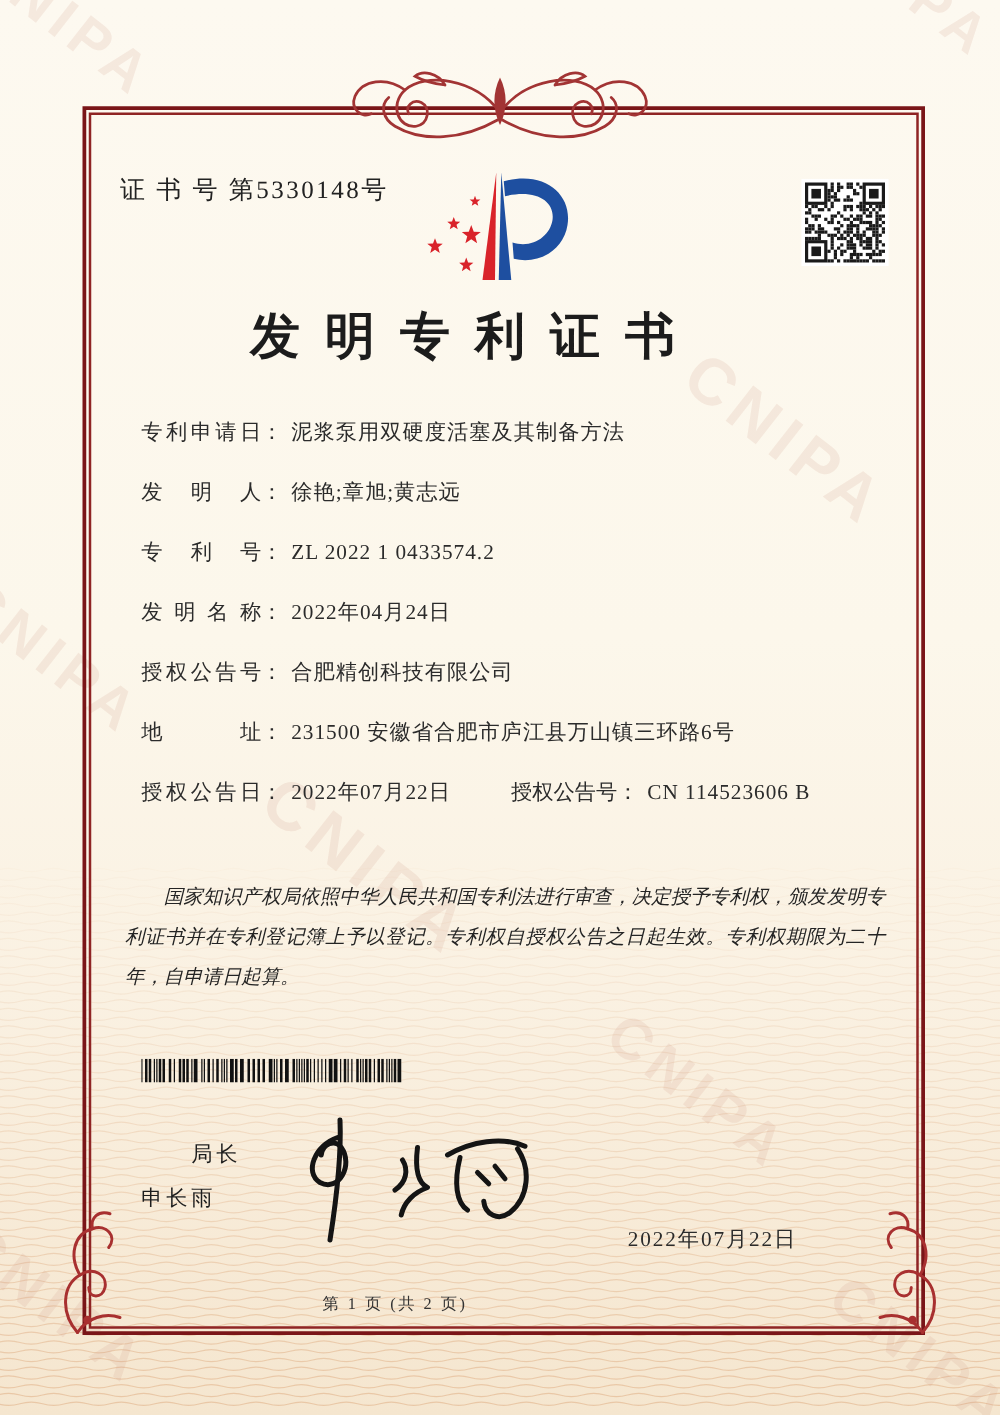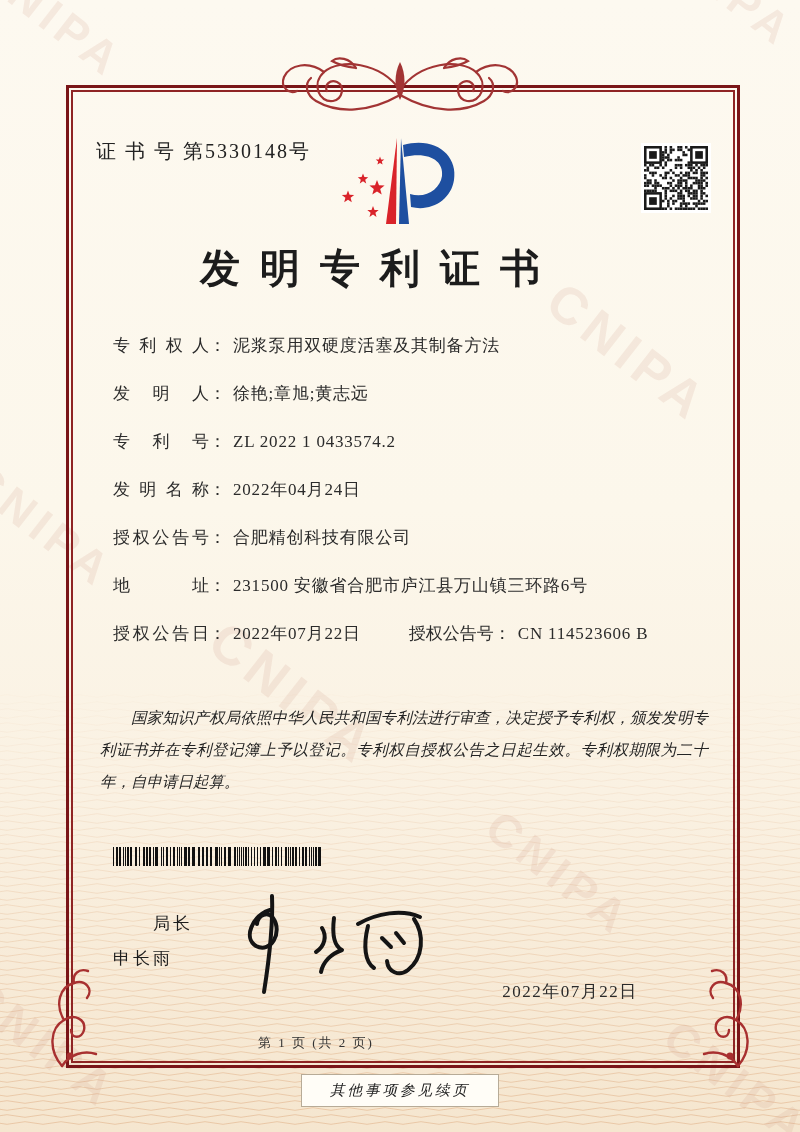--- a/index.html
+++ b/index.html
@@ -429,21 +429,21 @@
       <rect x="51.64" y="5.56" width="12.80" height="12.80" fill="#ffffff"></rect>
       <rect x="54.20" y="8.12" width="7.68" height="7.68" fill="#1a1a1a"></rect>
       <rect x="3.00" y="49.08" width="17.92" height="17.92" fill="#1a1a1a"></rect>
       <rect x="5.56" y="51.64" width="12.80" height="12.80" fill="#ffffff"></rect>
       <rect x="8.12" y="54.20" width="7.68" height="7.68" fill="#1a1a1a"></rect>
     </svg>
 
   <div class="doc-title">发明专利证书</div>
 
   <div class="fields" id="fields">
-      <div class="field-row"><span class="flabel">专利权人</span><span class="fcolon">：</span><span class="fvalue">泥浆泵用双硬度活塞及其制备方法</span></div>
+      <div class="field-row"><span class="flabel">专利申请日</span><span class="fcolon">：</span><span class="fvalue">泥浆泵用双硬度活塞及其制备方法</span></div>
       <div class="field-row"><span class="flabel">发明人</span><span class="fcolon">：</span><span class="fvalue">徐艳;章旭;黄志远</span></div>
       <div class="field-row"><span class="flabel">专利号</span><span class="fcolon">：</span><span class="fvalue">ZL 2022 1 0433574.2</span></div>
       <div class="field-row"><span class="flabel">发明名称</span><span class="fcolon">：</span><span class="fvalue">2022年04月24日</span></div>
       <div class="field-row"><span class="flabel">授权公告号</span><span class="fcolon">：</span><span class="fvalue">合肥精创科技有限公司</span></div>
       <div class="field-row"><span class="flabel">地址</span><span class="fcolon">：</span><span class="fvalue">231500 安徽省合肥市庐江县万山镇三环路6号</span></div>
       <div class="field-row"><span class="flabel">授权公告日</span><span class="fcolon">：</span><span class="fvalue">2022年07月22日</span><span class="flabel2">授权公告号</span><span class="fcolon">：</span><span class="fvalue">CN 114523606 B</span></div>
     </div>
 
   <div class="body-text" id="body-text">
       <p>国家知识产权局依照中华人民共和国专利法进行审查，决定授予专利权，颁发发明专利证书并在专利登记簿上予以登记。专利权自授权公告之日起生效。专利权期限为二十年，自申请日起算。</p>
@@ -528,15 +528,14 @@
       <path d="M128,36 C147,25 172,21 190,29"></path>
       <path d="M138,38 C133,58 135,74 144,80"></path>
       <path d="M184,31 C195,47 193,70 178,82 C169,89 158,84 157,73"></path>
       <path d="M152,50 l9,9"></path>
       <path d="M166,45 l8,10"></path>
     </g>
   </svg>
 
   <div class="issue-date">2022年07月22日</div>
   <div class="page-info">第 1 页 (共 2 页)</div>
-  <div class="cont-box">其他事项参见续页</div>
 
 </div>
 
 </body></html>

